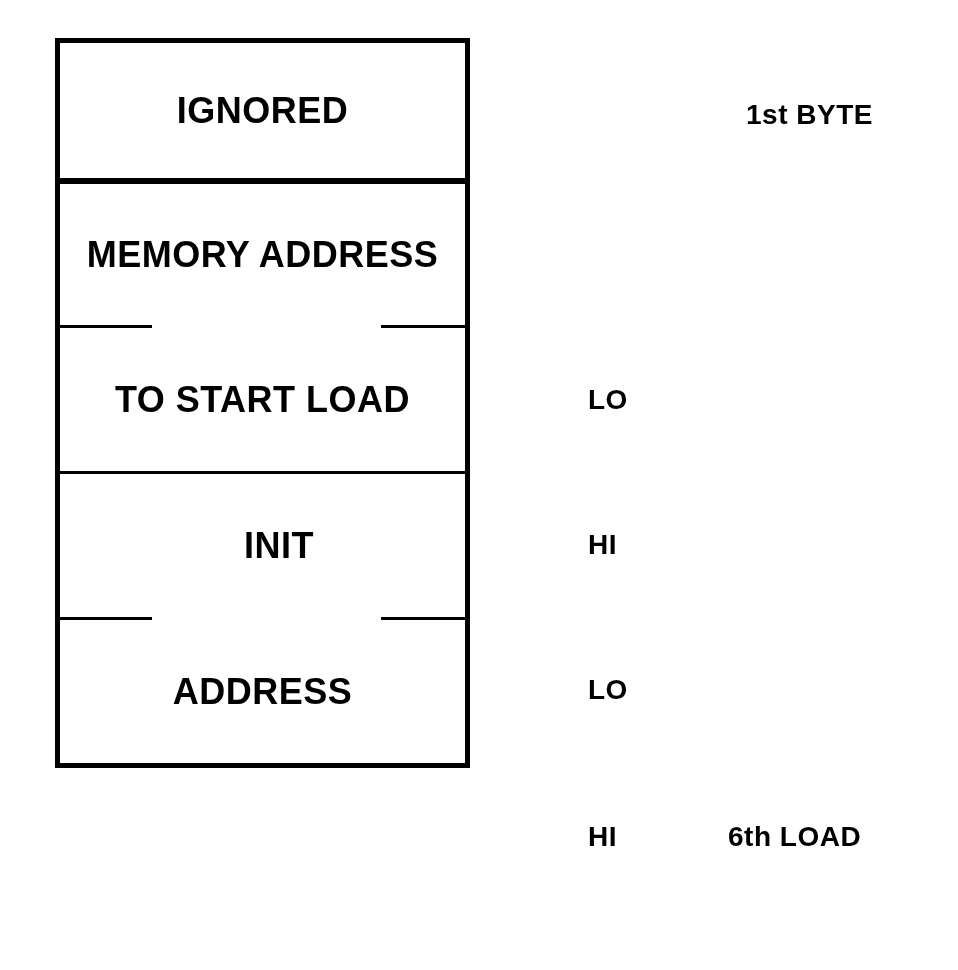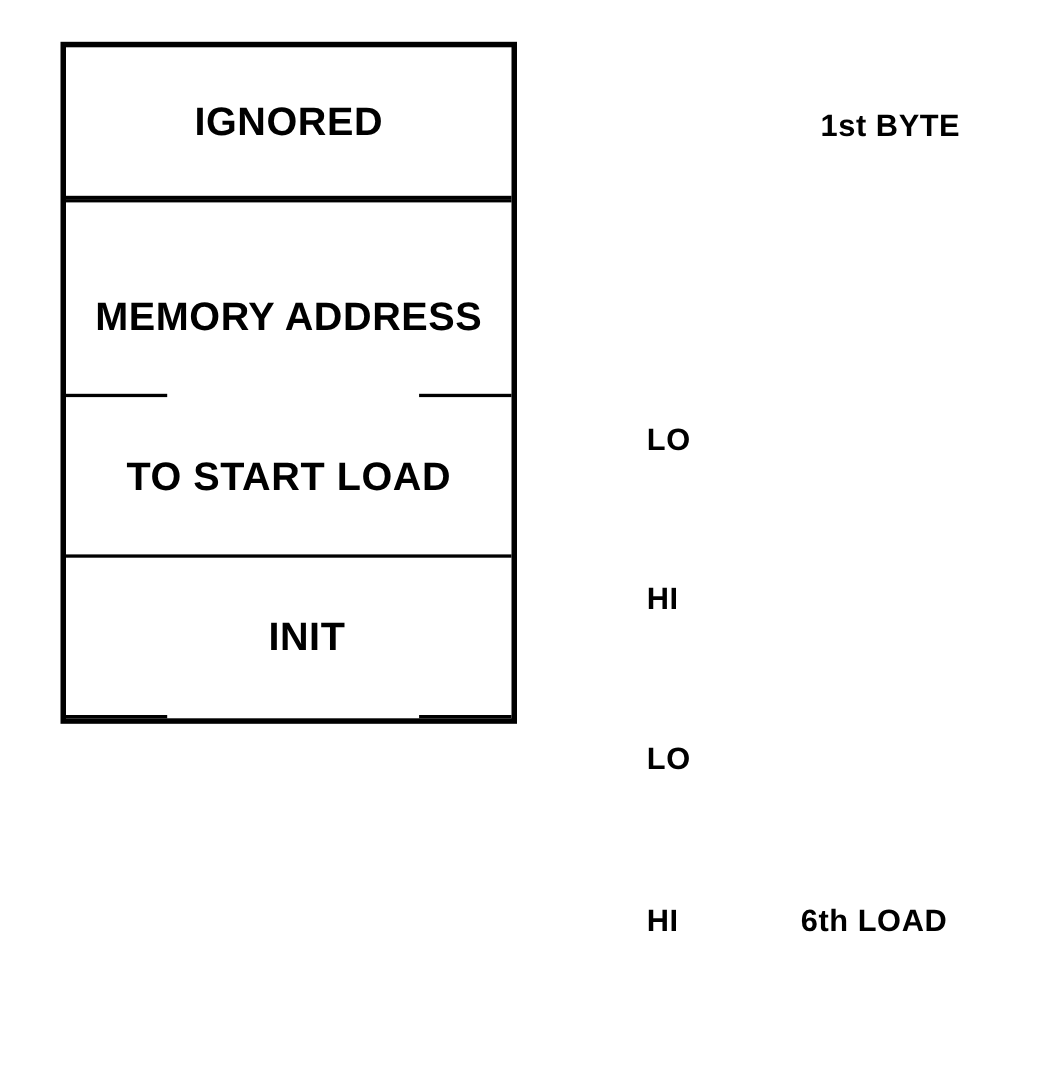--- a/index.html
+++ b/index.html
@@ -30,21 +30,21 @@
     display: flex;
     align-items: center;
     justify-content: center;
     font-weight: bold;
     font-size: 36px;
     letter-spacing: 0.5px;
     text-align: right;
   }
   .cell.h1 { height: 135px; }
   .cell.h2 { height: 145px; }
-  .cell.h3 { height: 141px; margin-top: 33px; }
+  .cell.h3 { height: 141px; }
   .cell.h4 { height: 143px; }
   .cell.h5 { height: 143px; padding-left: 33px; }
   .cell.h6 { height: 143px; }
   .divider {
     position: relative;
     height: 3px;
     flex: none;
   }
   .divider.solid { background: #000000; }
   .divider.broken { background: transparent; }
@@ -115,20 +115,23 @@
 
     <div class="cell h5">
       <span>INIT</span>
     </div>
 
     <div class="divider broken">
       <span class="seg left"></span>
       <span class="seg right"></span>
     </div>
 
+    <div class="cell h6">
+      <span>ADDRESS</span>
+    </div>
 
   </div>
 
   <div class="side-label pos-1">LO</div>
   <div class="side-label pos-2">HI</div>
   <div class="side-label pos-3">LO</div>
   <div class="side-label pos-4">HI</div>
 
   <div class="byte-note first">1st BYTE</div>
   <div class="byte-note sixth">6th LOAD</div>

